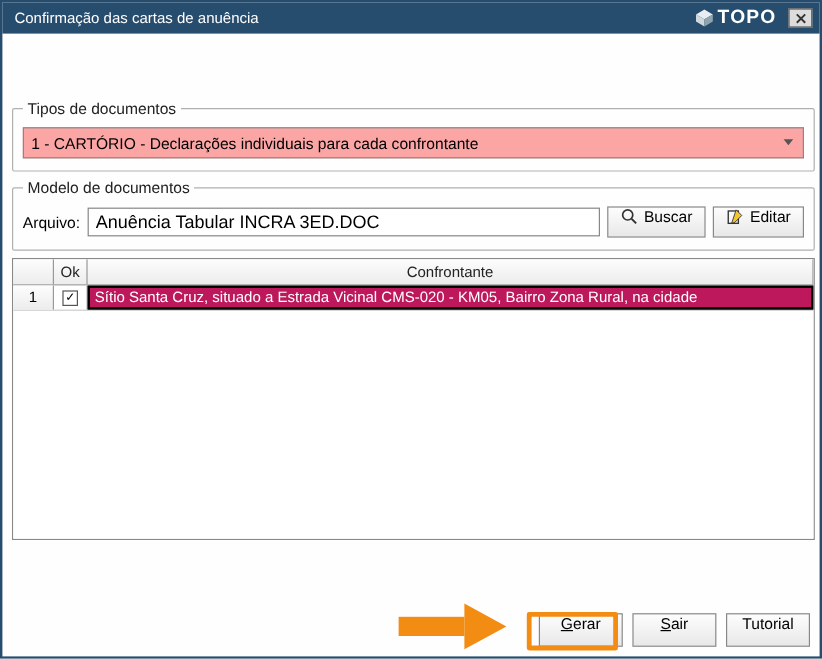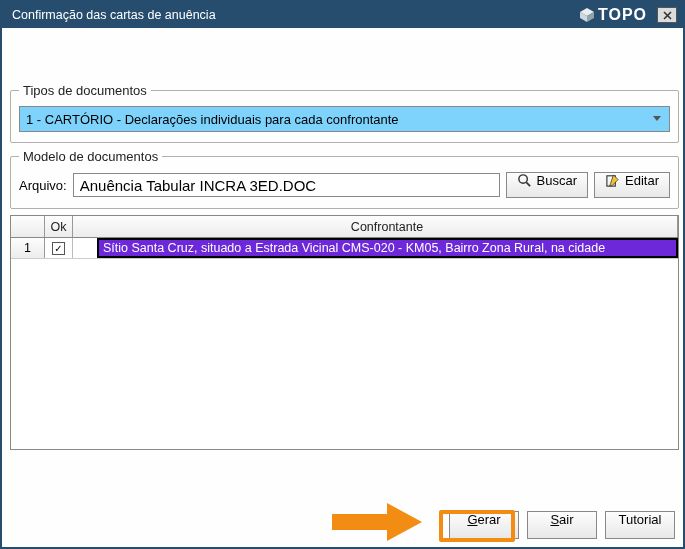--- a/index.html
+++ b/index.html
@@ -69,21 +69,21 @@
   }
   fieldset legend {
     padding: 0 4px;
     font-size: 13px;
     color: #222;
   }
   .combo {
     width: 100%;
     height: 26px;
     border: 1px solid #888;
-    background: #7dd3fc;
+    background: #fca5a5;
     display: flex;
     align-items: center;
     padding: 0 6px;
     position: relative;
     cursor: pointer;
   }
   .combo .caret {
     position: absolute;
     right: 8px;
     top: 9px;
@@ -137,21 +137,21 @@
   .th {
     border-right: 1px solid #999;
     display: flex;
     align-items: center;
     justify-content: center;
     font-size: 12.5px;
     color: #222;
   }
   .col-num { width: 34px; }
   .col-ok  { width: 28px; }
-  .col-conf { flex: 1; margin-left: 24px; }
+  .col-conf { flex: 1; }
   .tbody { flex: 1; background: #fff; }
   .trow {
     display: flex;
     height: 21px;
     border-bottom: 1px solid #ccc;
   }
   .td {
     border-right: 1px solid #bbb;
     display: flex;
     align-items: center;
@@ -160,21 +160,21 @@
     overflow: hidden;
     white-space: nowrap;
   }
   .td.col-num {
     background: linear-gradient(#fdfdfd,#ececec);
     border-right: 1px solid #999;
   }
   .td.col-conf {
     justify-content: flex-start;
     padding: 0 4px;
-    background: #6d28d9;
+    background: #be185d;
     color: #fff;
     border: 2px solid #000;
   }
   .checkbox {
     width: 13px; height: 13px;
     border: 1px solid #555;
     background: #fff;
     display: flex;
     align-items: center;
     justify-content: center;

